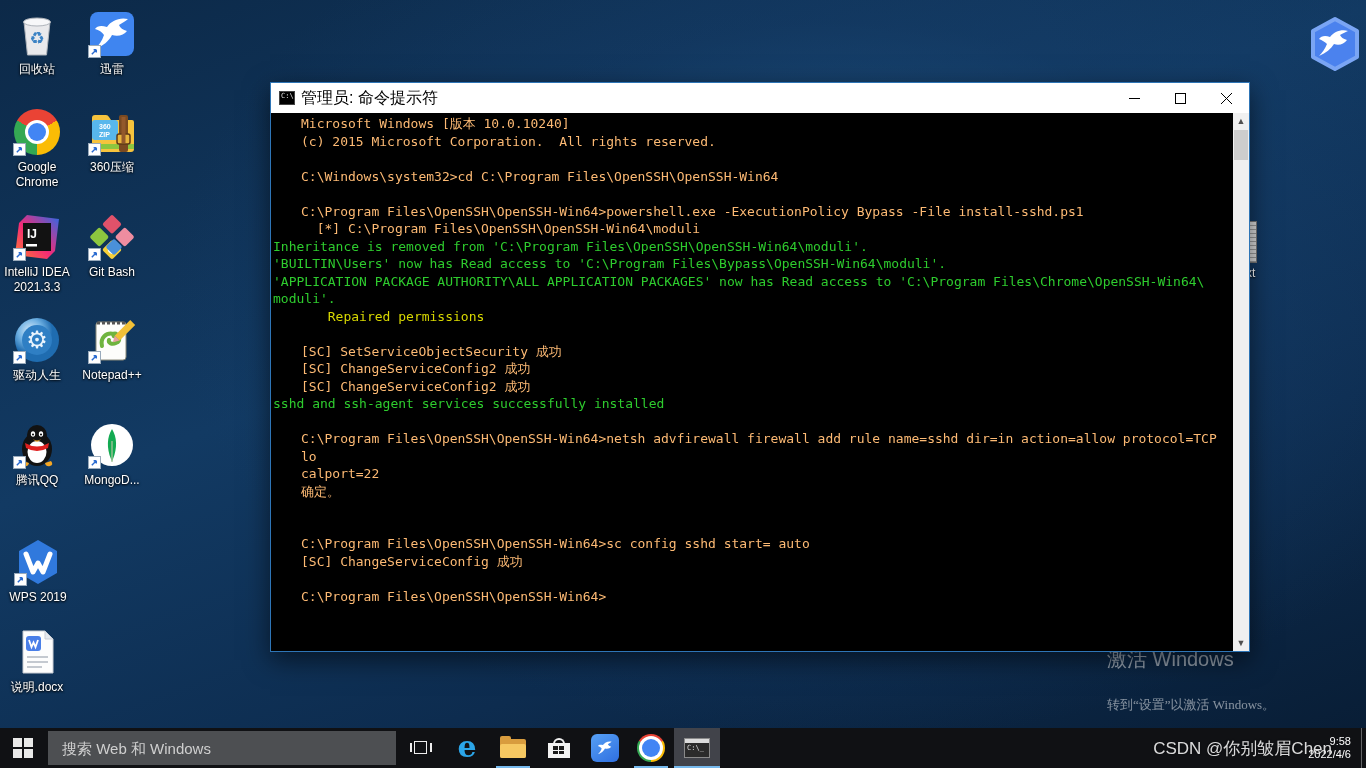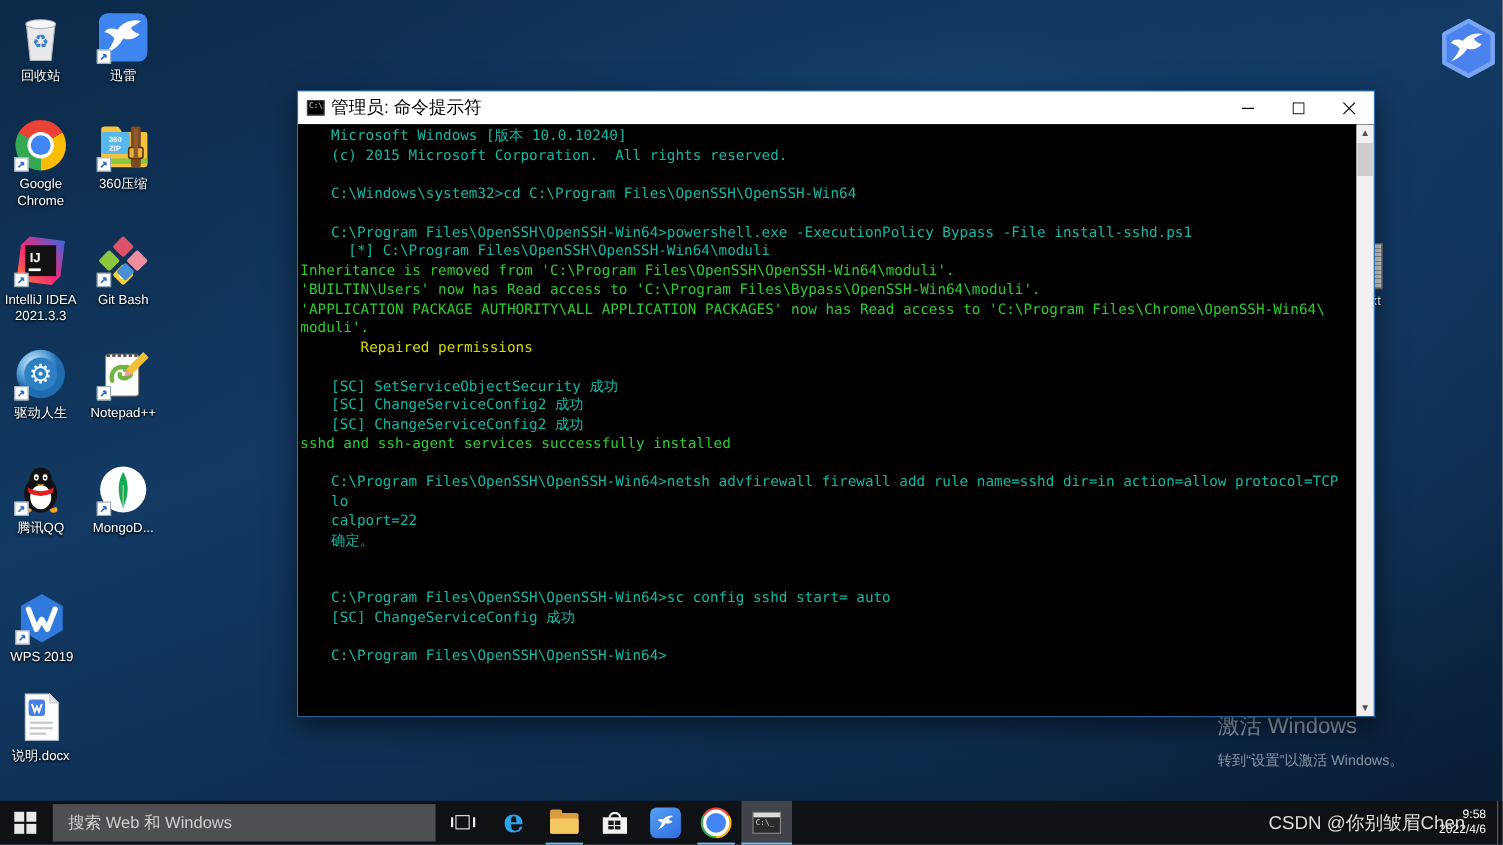--- a/index.html
+++ b/index.html
@@ -47,35 +47,35 @@
     color:#ddd; font-family:"DejaVu Sans Mono",monospace; }
   #title-text { font-size:16px; color:#000; flex:1 1 auto; white-space:nowrap; }
   .win-ctrl { width:46px; height:30px; display:flex; align-items:center; justify-content:center;
     font-size:13px; color:#111; cursor:default; }
   .win-ctrl svg { width:11px; height:11px; }
 
   #console-area { position:relative; height:538px; background:#000; overflow:hidden; }
   #console-text { position:absolute; left:2px; top:2px; right:18px;
     font-family:"DejaVu Sans Mono","Liberation Mono",monospace; font-size:13px; line-height:17.5px; }
   .cline { white-space:pre-wrap; min-height:17.5px; word-break:break-all; }
-  .c-white { color:#14b8a6;padding-left:28px; }
+  .c-white { color:#fdba74;padding-left:28px; }
   .c-green { color:#2ecc2e; }
   .c-yellow { color:#d8d800; }
 
   #scrollbar { position:absolute; right:0; top:0; width:16px; height:538px; background:#f0f0f0; }
   .sb-arrow { position:absolute; left:0; width:16px; height:16px; display:flex; align-items:center;
     justify-content:center; color:#505050; font-size:9px; }
   #sb-up { top:0; }
   #sb-down { bottom:0; }
   #sb-thumb { position:absolute; left:1px; top:17px; width:14px; height:30px; background:#cdcdcd; }
 
   
   #activation { position:absolute; left:1107px; top:646px; pointer-events:none; }
   #activation .l1 { font-size:20px; color:rgba(255,255,255,.55); }
-  #activation .l2 { font-size:13px; color:rgba(255,255,255,.5); margin-top:9px; }
+  #activation .l2 { font-size:13px; color:rgba(255,255,255,.5); margin-top:23px;font-family:Liberation Serif, serif; }
 
   
   #taskbar { position:absolute; left:0; bottom:0; width:1366px; height:40px; background:#101114;
     display:flex; align-items:center; z-index:50; }
   .tb-btn { width:46px; height:40px; display:flex; align-items:center; justify-content:center;
     position:relative; flex:0 0 auto; }
   .tb-btn.running::after { content:""; position:absolute; left:6px; right:6px; bottom:0; height:2px;
     background:#76b9ed; }
   .tb-btn.active { background:#41434a; }
   .tb-btn.active::after { left:0; right:0; background:#76b9ed; }

